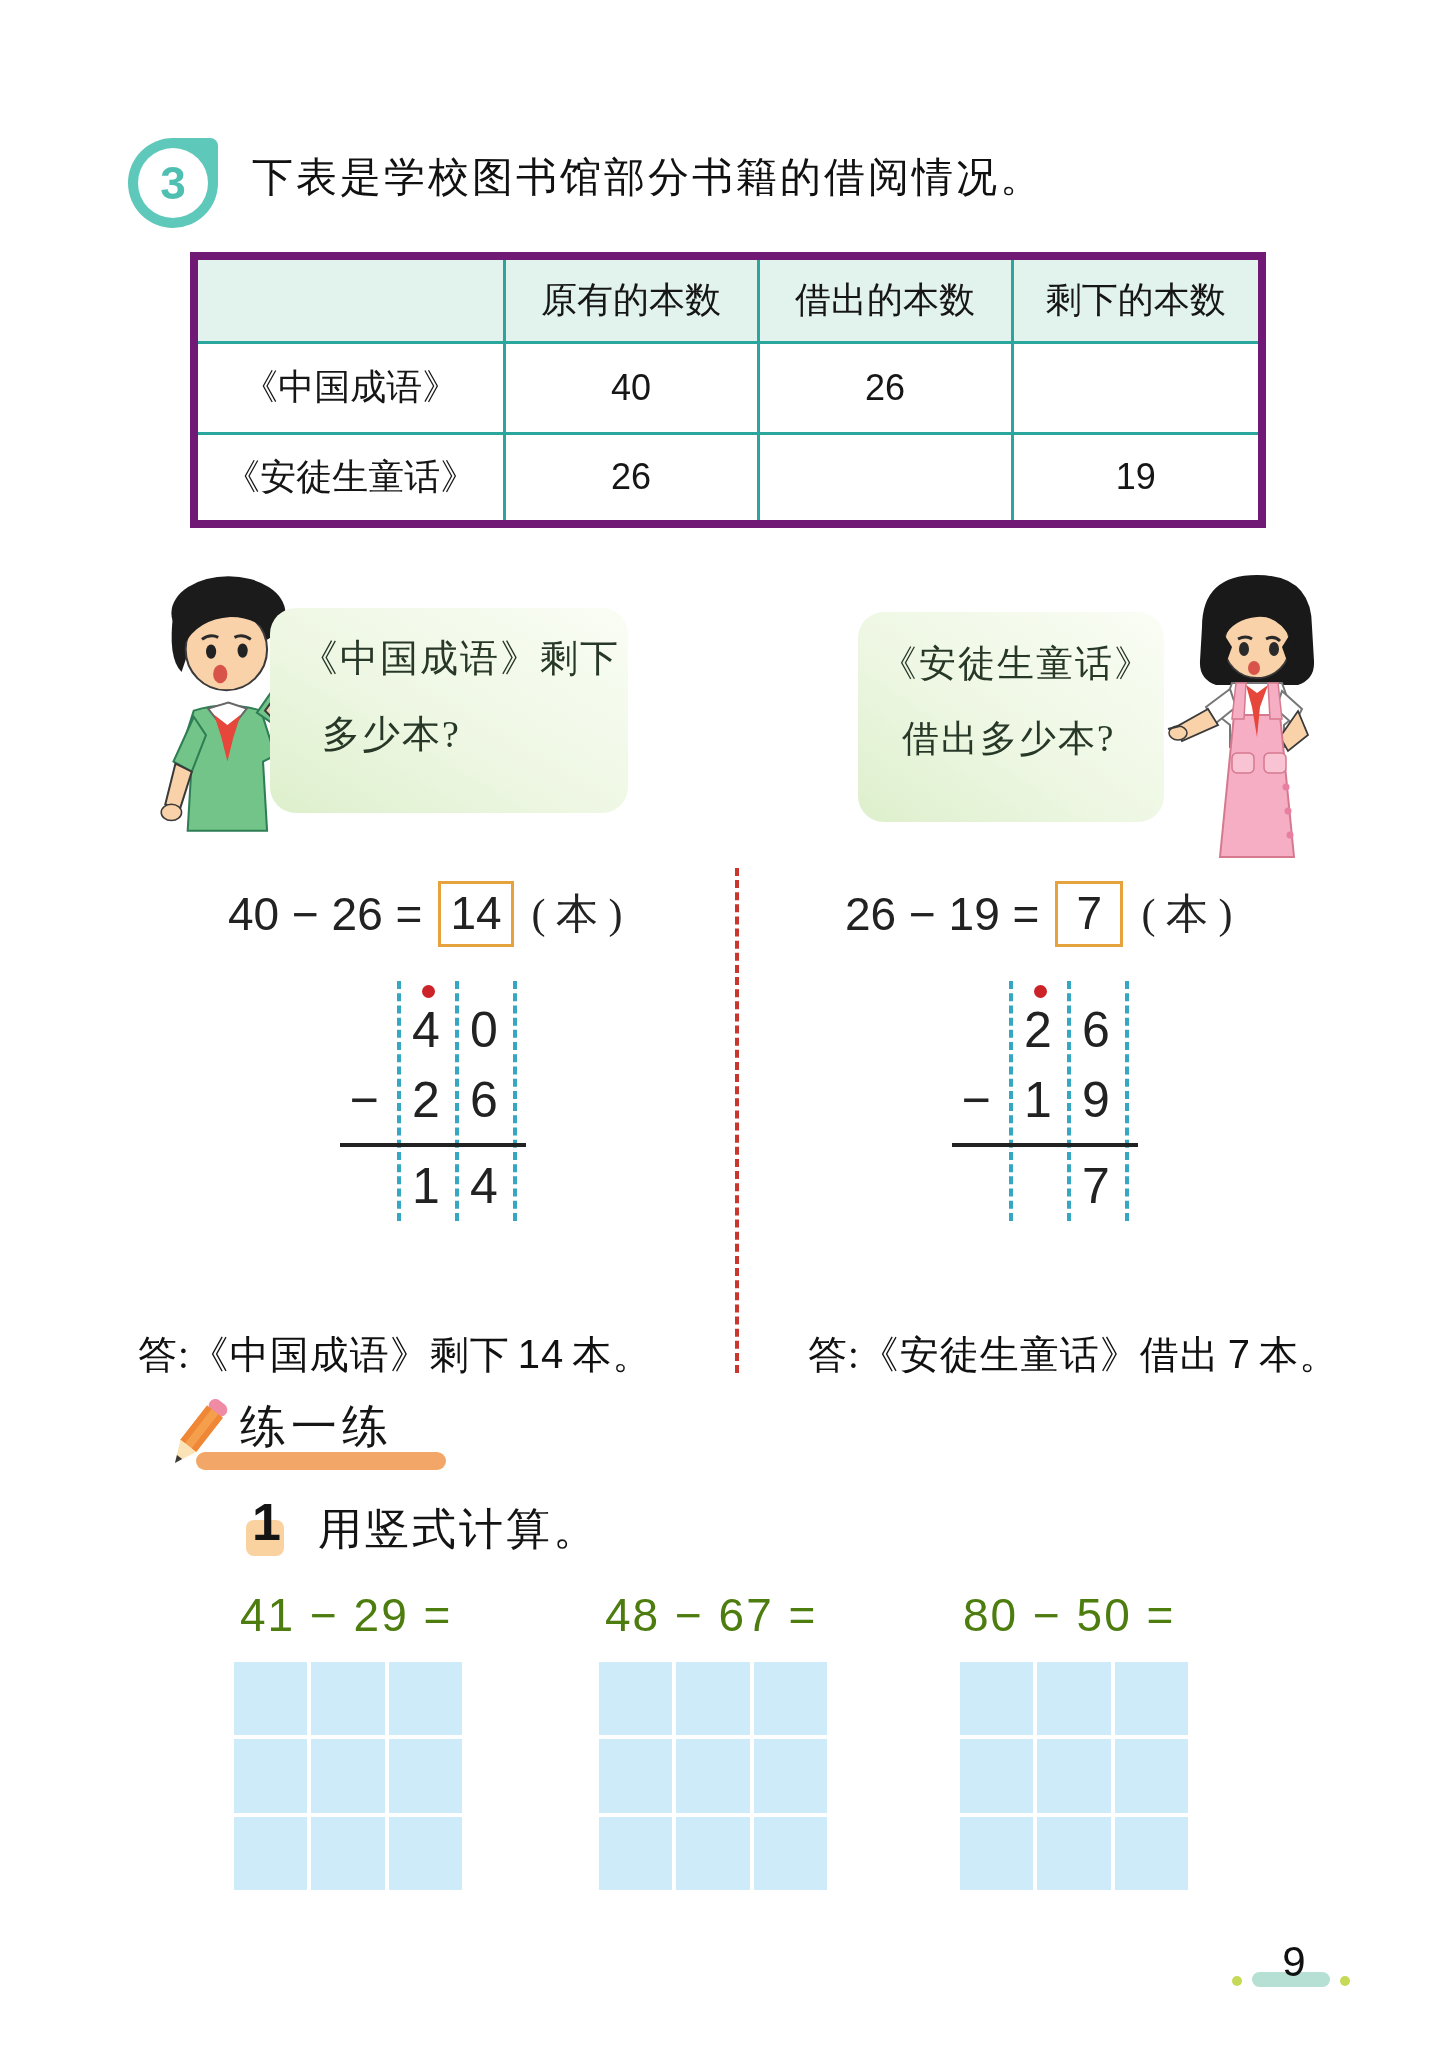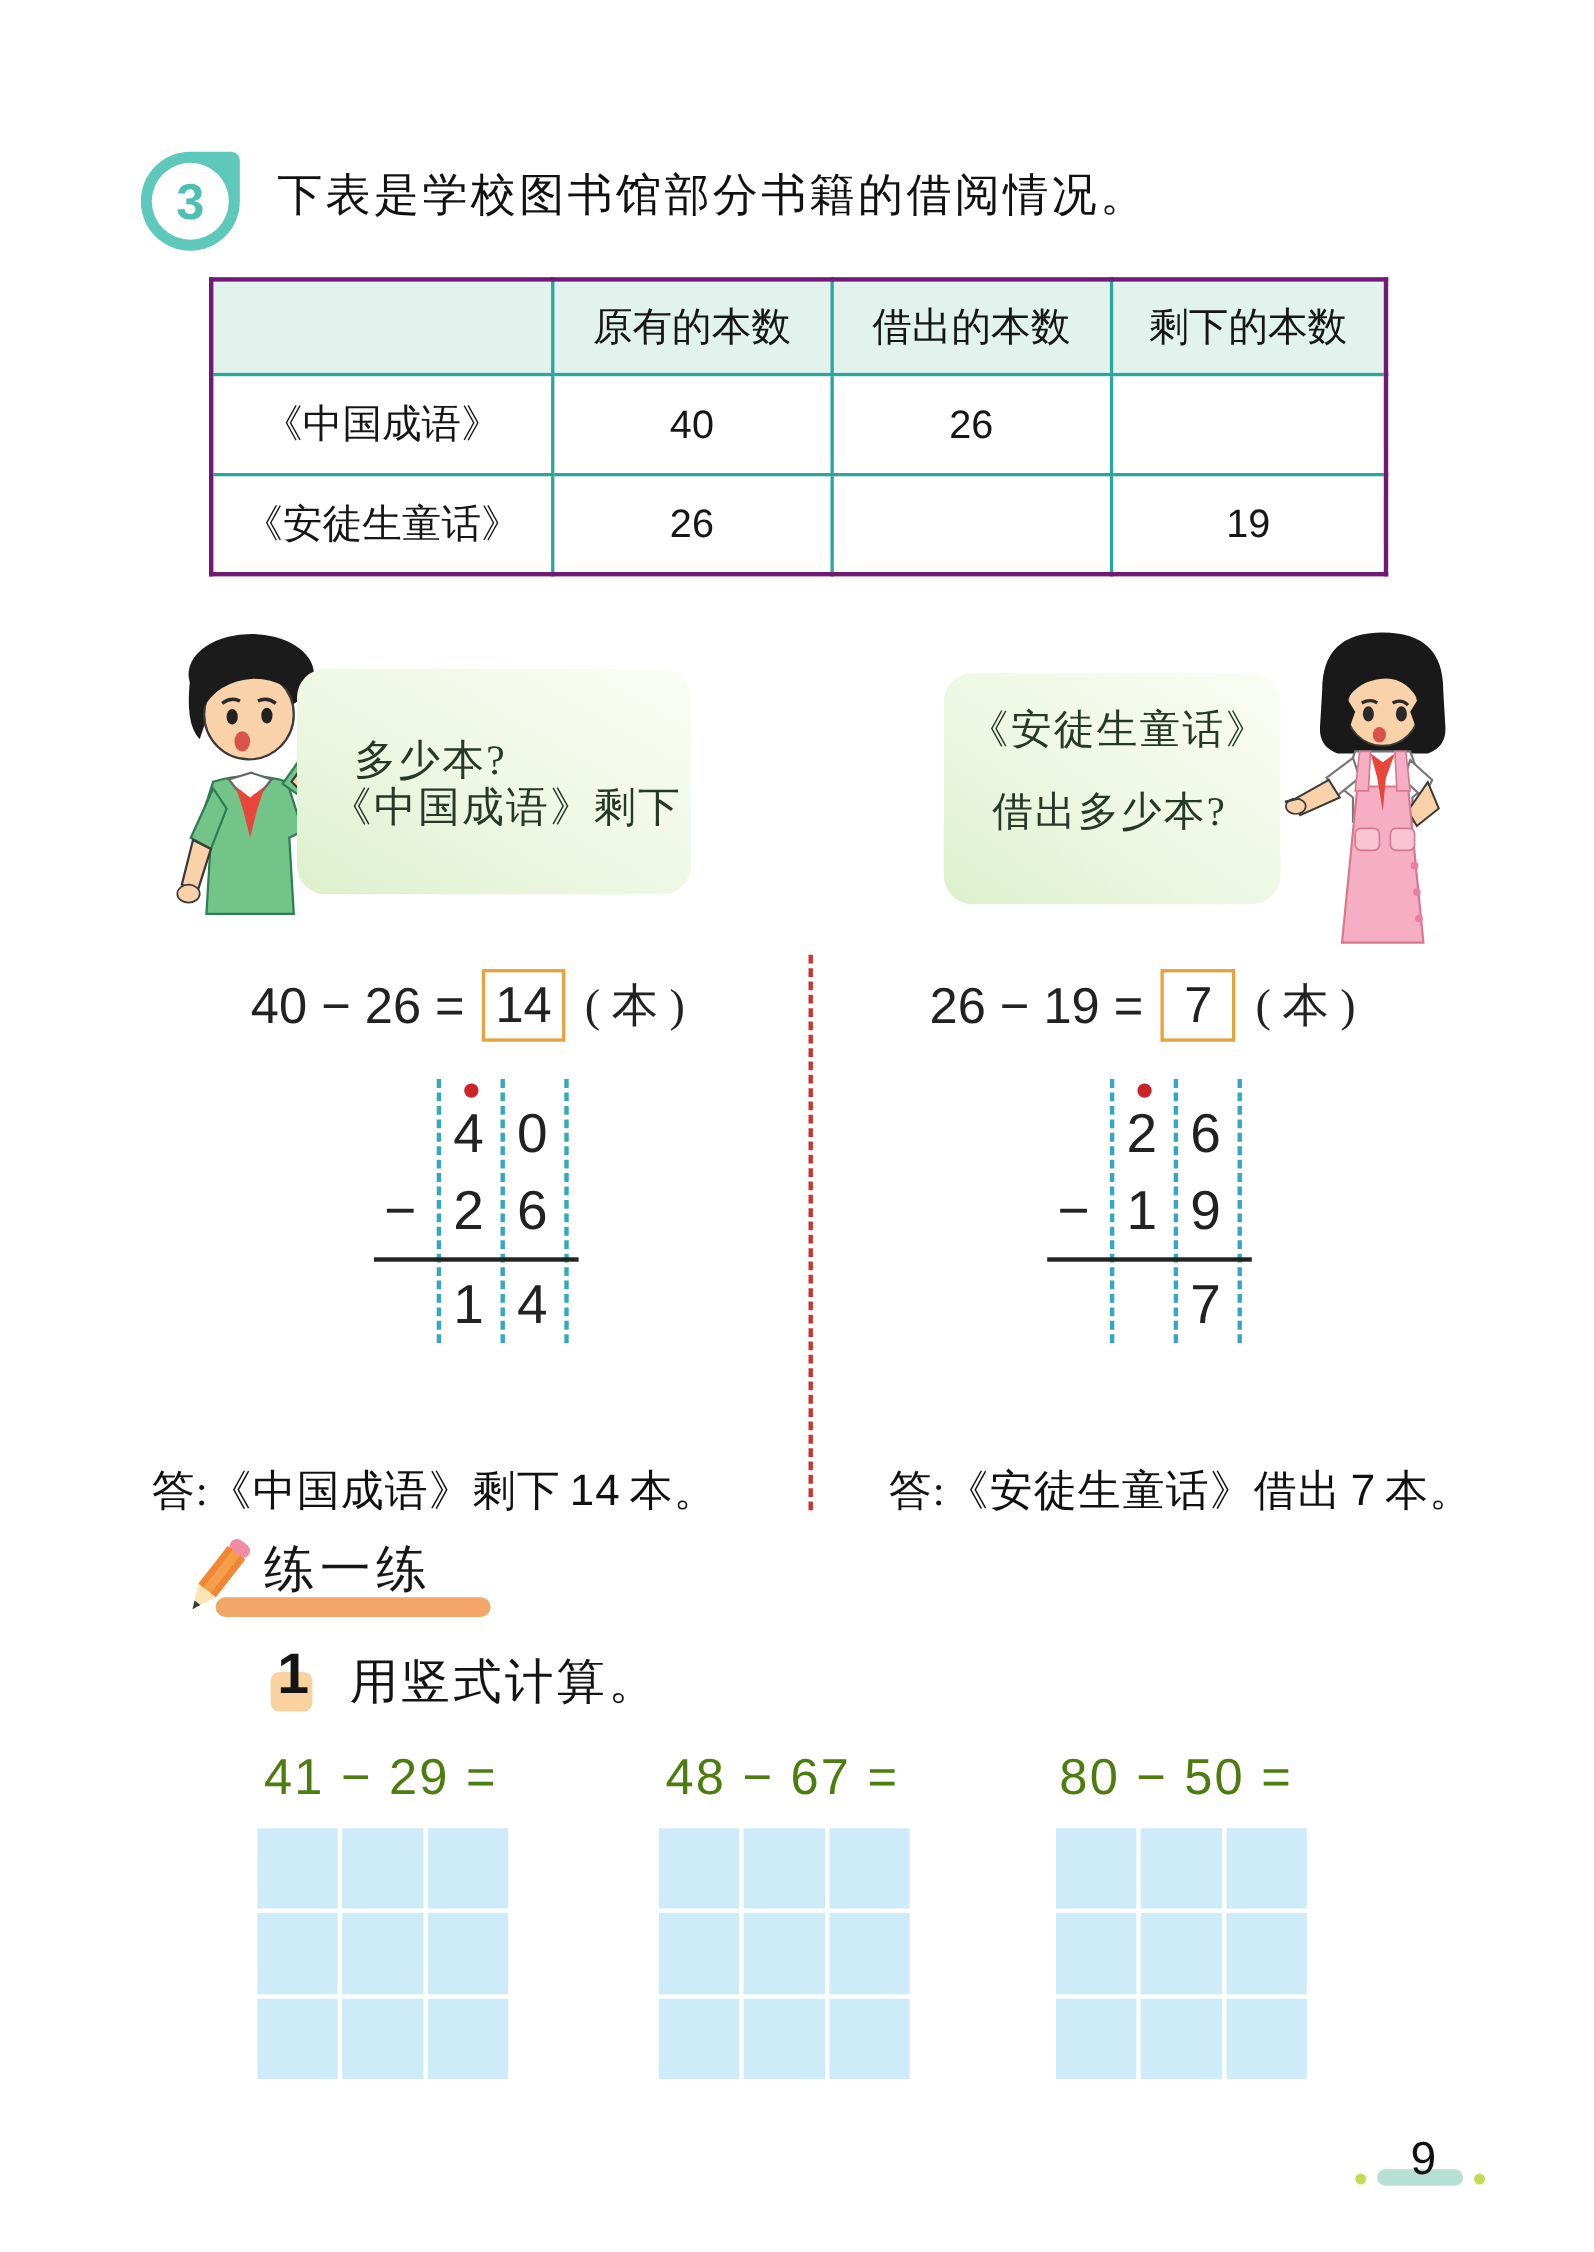--- a/index.html
+++ b/index.html
@@ -13,21 +13,21 @@
           display:flex;align-items:center;justify-content:center;}
   .badge3 .num{font-family:"Liberation Sans",sans-serif;font-weight:bold;
           font-size:46px;color:#4fbfb2;}
   .title{position:absolute;left:252px;top:150px;font-size:41px;letter-spacing:3px;color:#111;}
 
   
   table.borrow{position:absolute;left:190px;top:252px;width:1068px;
           border-collapse:collapse;table-layout:fixed;}
   table.borrow td,table.borrow th{border:3px solid #2ba69d;text-align:center;
           font-weight:normal;font-size:36px;color:#161616;}
-  table.borrow{border:4px solid #701a75;}
+  table.borrow{border:8px solid #701a75;}
   table.borrow tr.hdr{height:86px;background:#e2f3ee;}
   table.borrow tr.bdy{height:91px;background:#fff;}
   td.numcell{font-family:"Liberation Sans",sans-serif;font-size:40px;}
   td.bookcell{font-size:38px;}
 
   
   .bubble{position:absolute;border-radius:26px;
           background:linear-gradient(to top right,#ddefcc 0%,#eef7e3 45%,#fafdf5 100%);}
   .bubble .ln{font-size:38px;color:#283828;letter-spacing:2px;line-height:1.1;}
   .bubble-left{left:270px;top:608px;width:358px;height:205px;padding:30px 0 0 30px;box-sizing:border-box;}
@@ -154,22 +154,22 @@
     <path d="M80 152 L93 162 L106 152 L99 174 L93 198 L87 174 Z" fill="#e6473a"></path>
     <path d="M60 154 L40 198 L58 208 L72 172 Z" fill="#72c489" stroke="#2e7d54" stroke-width="2"></path>
     <path d="M42 200 L32 240 L46 246 L58 208 Z" fill="#f9d2a9" stroke="#3a3a3a" stroke-width="2"></path>
     <ellipse cx="38" cy="248" rx="10" ry="8" fill="#f9d2a9" stroke="#3a3a3a" stroke-width="1.5"></ellipse>
     <path d="M122 150 L148 168 L164 140 L136 130 Z" fill="#72c489" stroke="#2e7d54" stroke-width="2"></path>
     <path d="M146 164 L172 128 L158 66 L144 74 L152 118 L130 148 Z" fill="#f9d2a9" stroke="#3a3a3a" stroke-width="2"></path>
     <ellipse cx="148" cy="64" rx="11" ry="8" fill="#f9d2a9" stroke="#3a3a3a" stroke-width="1.5" transform="rotate(-28 148 64)"></ellipse>
   </svg>
 
   <div class="bubble bubble-left">
+    <div class="ln ln1">《中国成语》剩下</div>
     <div class="ln ln2">多少本?</div>
-    <div class="ln ln1">《中国成语》剩下</div>
   </div>
 
   <div class="bubble bubble-right">
     <div class="ln ln1">《安徒生童话》</div>
     <div class="ln ln2">借出多少本?</div>
   </div>
 
   <svg class="kid" style="left:1162px;top:565px" width="180" height="300" viewBox="0 0 180 300">
     <path d="M40 62 Q40 10 95 10 Q150 10 150 62 L152 96 Q153 114 136 120 L54 120 Q37 114 38 96 Z" fill="#191919"></path>
     <circle cx="95" cy="80" r="33" fill="#f9d2a9" stroke="#3a3a3a" stroke-width="1.8"></circle>

